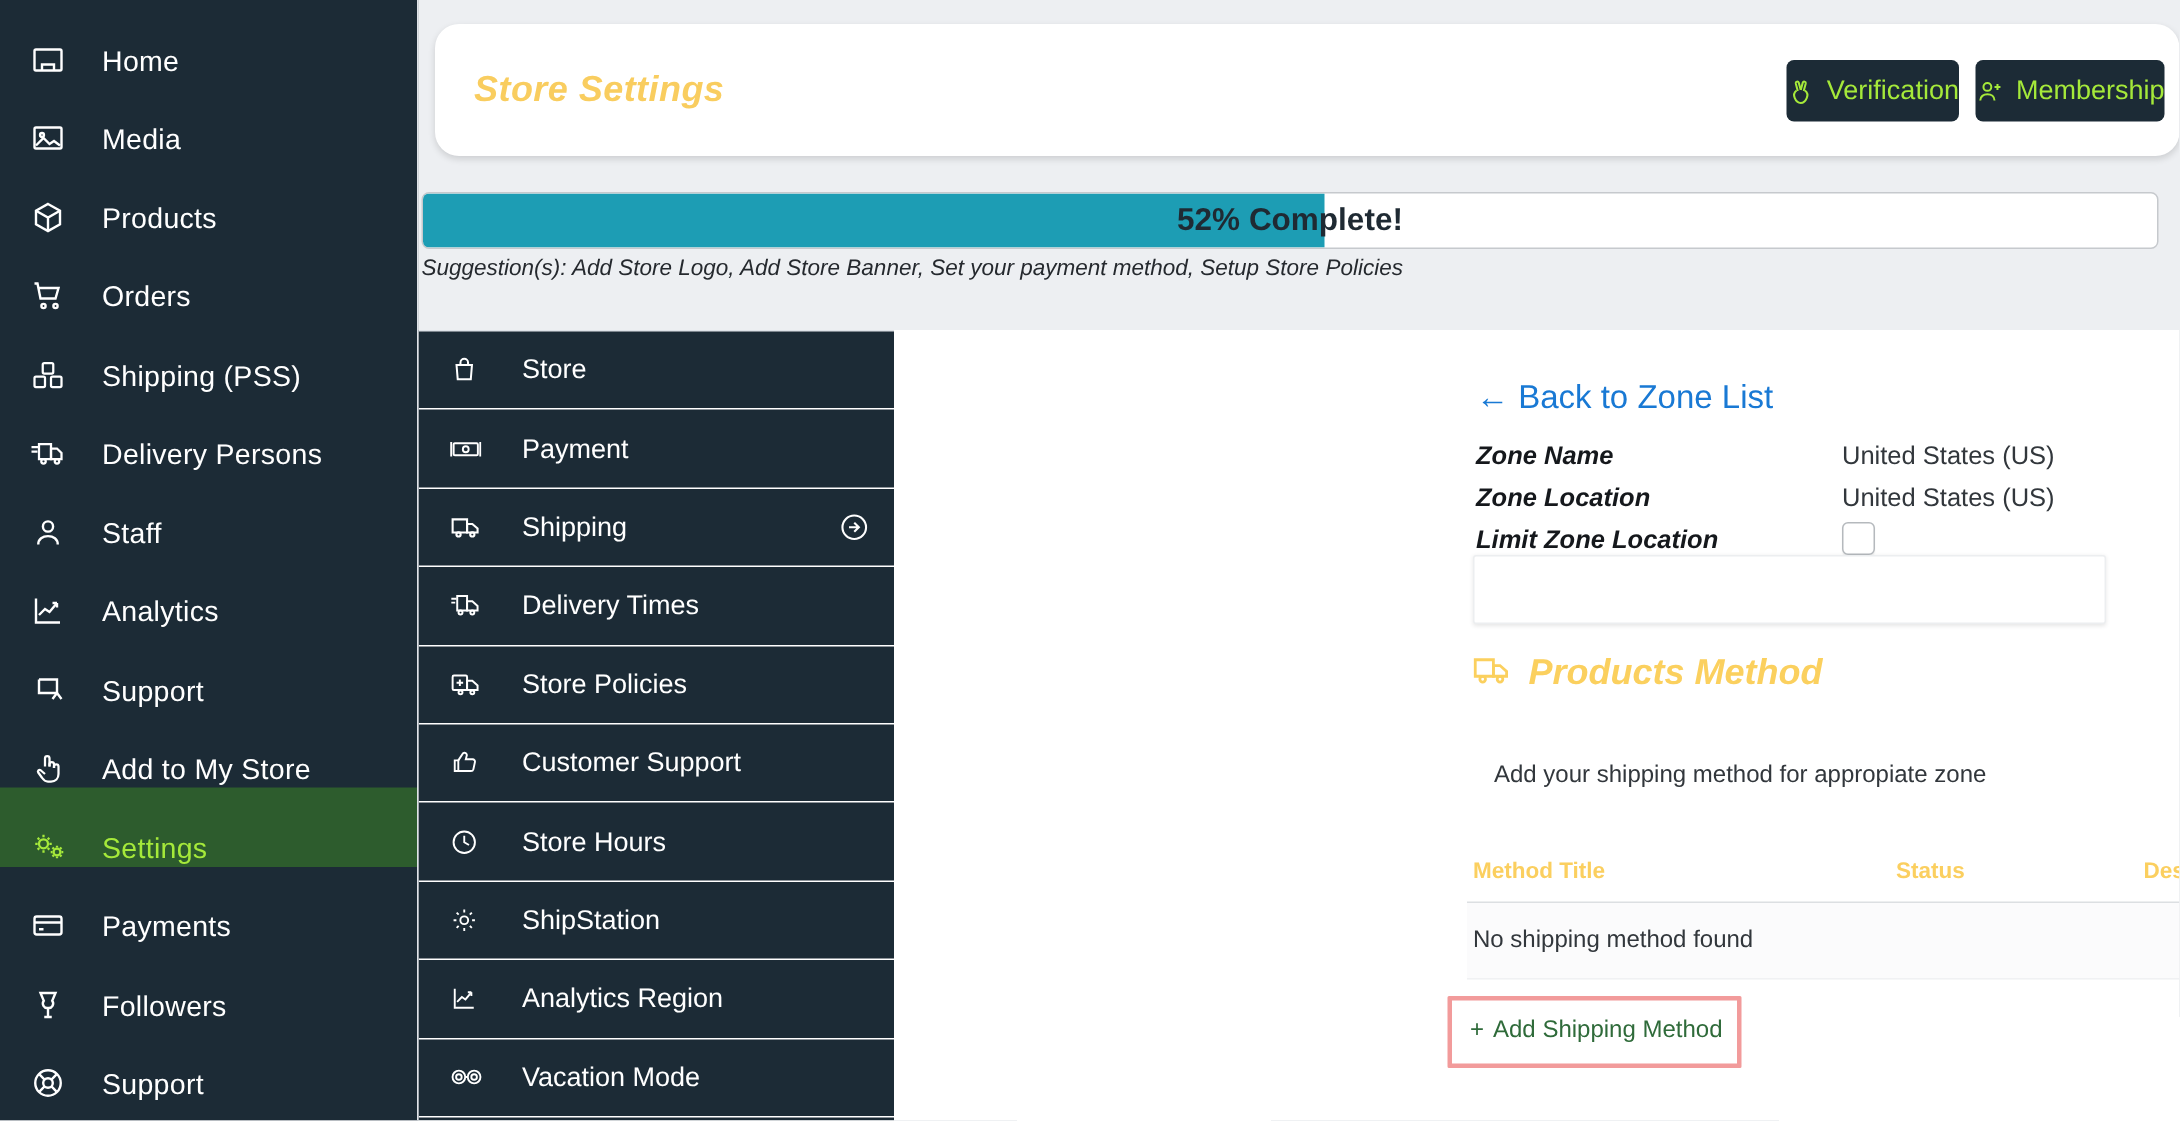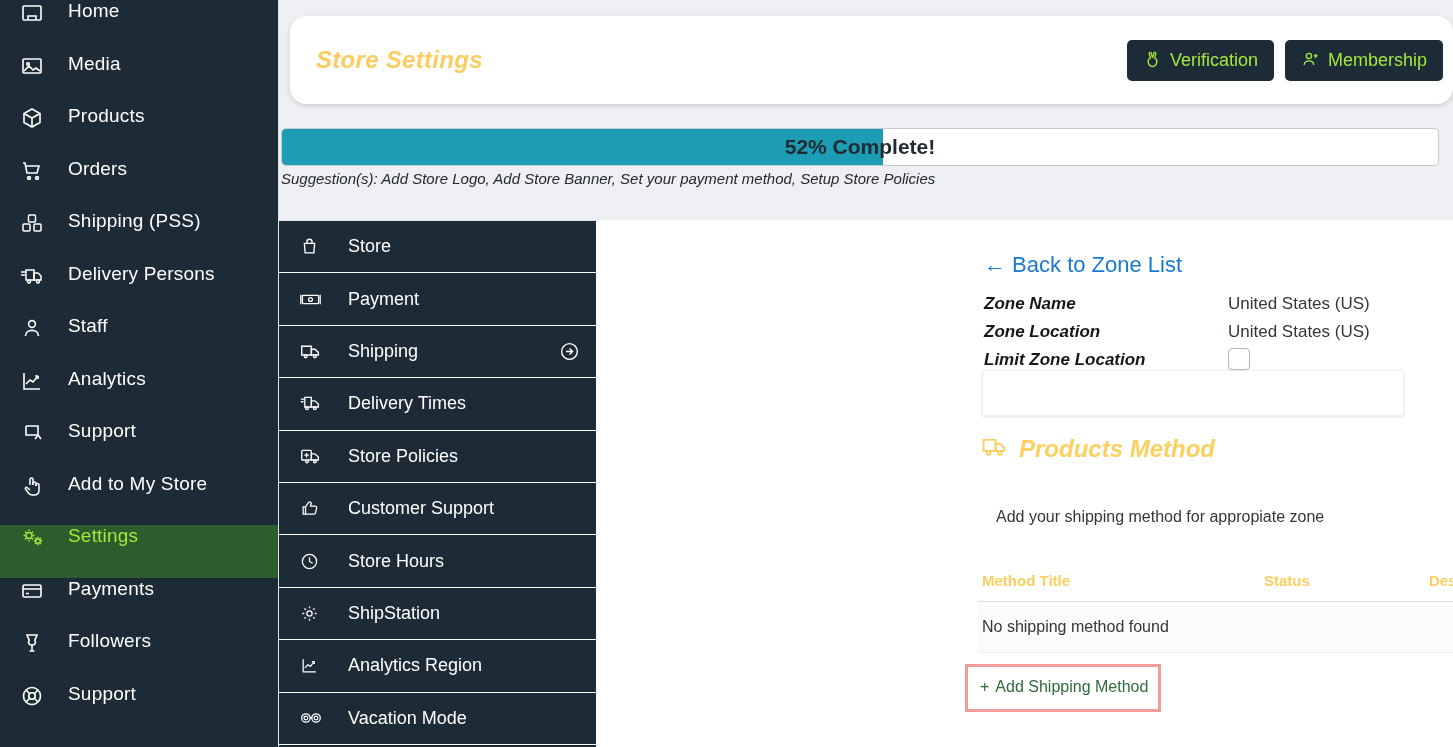--- a/index.html
+++ b/index.html
@@ -12,21 +12,21 @@
   .app { display: flex; width: 1453px; height: 747px; }
 
   
   .sidebar {
     width: 279px; min-width: 279px; height: 747px;
     background: #1c2b36;
     border-right: 1px solid #dfe3e8;
     overflow: hidden;
   }
   .nav-item {
-    display: flex; align-items: flex-start;
+    display: flex; align-items: flex-end;
     height: 52.5px; padding-left: 20px;
     color: #ffffff;
     cursor: pointer;
   }
   .nav-item.active { background: #2d5c2d; color: #a5e93a; }
   .nav-icon {
     width: 34px; min-width: 34px; height: 26px;
     display: flex; align-items: center; justify-content: flex-start;
     color: inherit;
   }
@@ -61,25 +61,25 @@
     font-size: 24px; font-weight: bold; font-style: italic;
     color: #f9cd5f;
     margin-left: 26px;
     letter-spacing: .3px;
   }
   .header-actions {
     margin-left: auto; margin-right: 10px;
     display: flex; gap: 11px;
   }
   .hdr-btn {
-    display: flex; align-items: flex-start; gap: 8px;
+    display: flex; align-items: flex-end; gap: 8px;
     background: #1c2b36;
     color: #a5e93a;
     border: none; border-radius: 5px;
-    padding: 10px 16px;
+    padding: 10px 0;
     font-size: 18px; font-weight: 400;
     font-family: "Liberation Sans", sans-serif;
     cursor: pointer;
   }
   .hdr-btn svg { display:block; }
 
   
   .progress-wrap {
     position: absolute; left: 2px; top: 128px;
     width: 1158px; height: 38px; border-radius: 14px;

